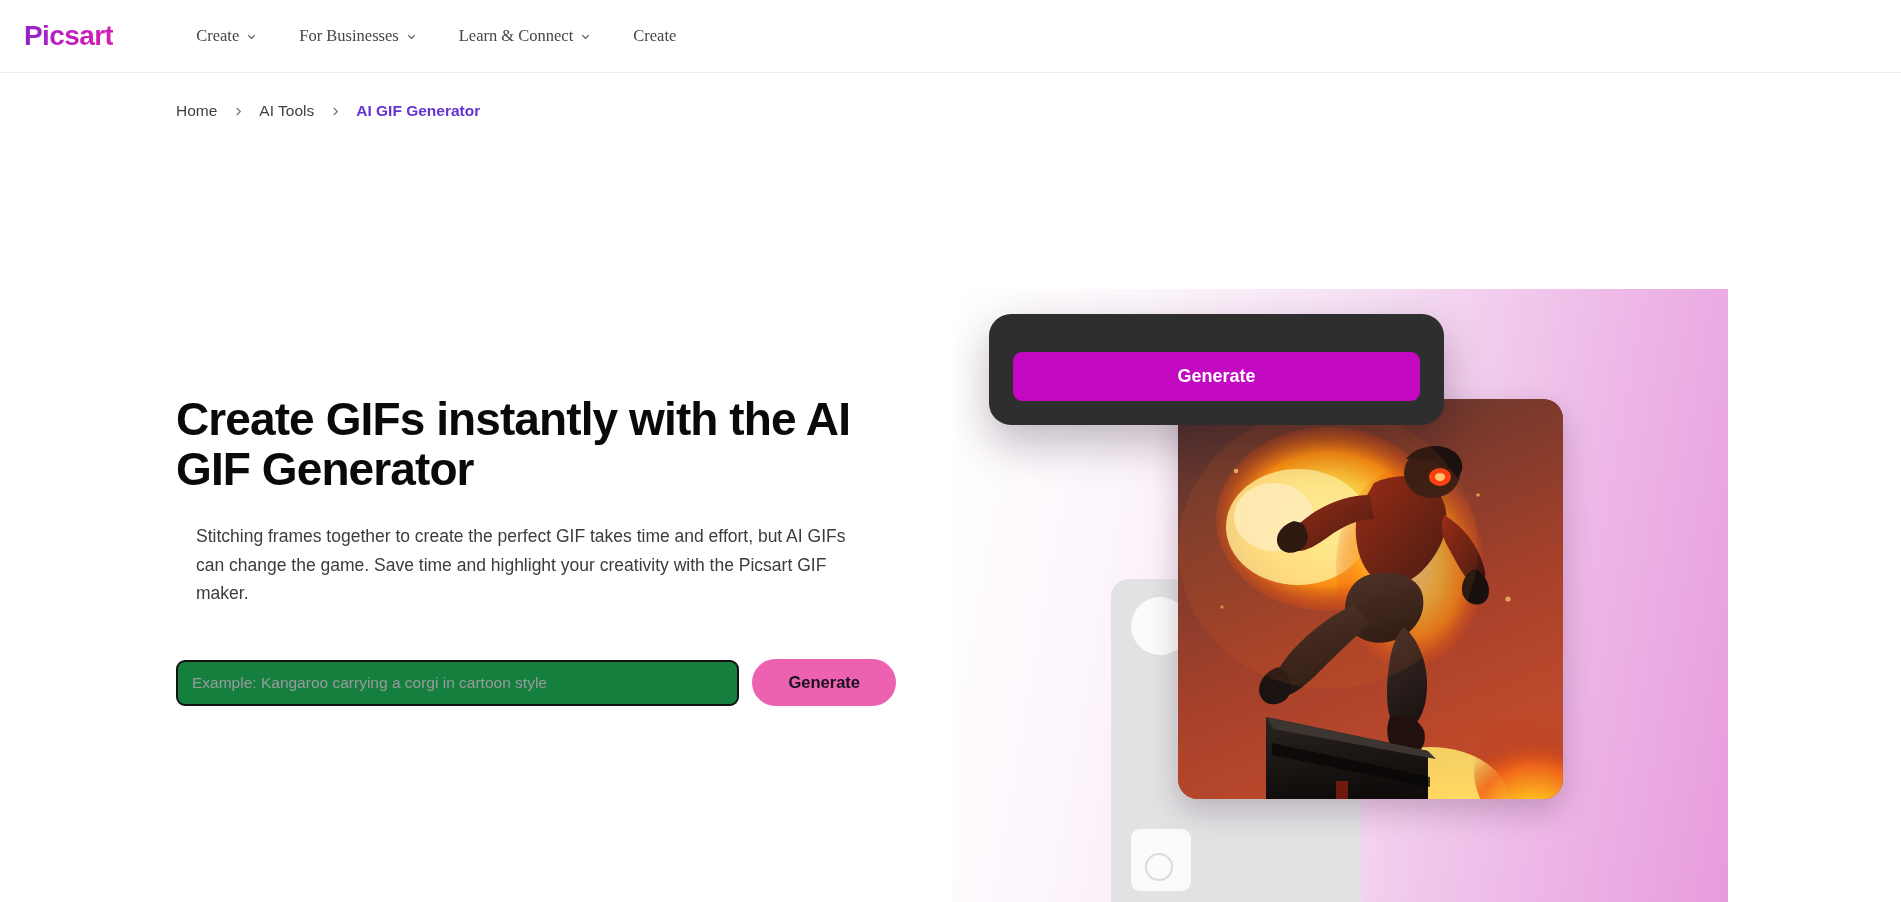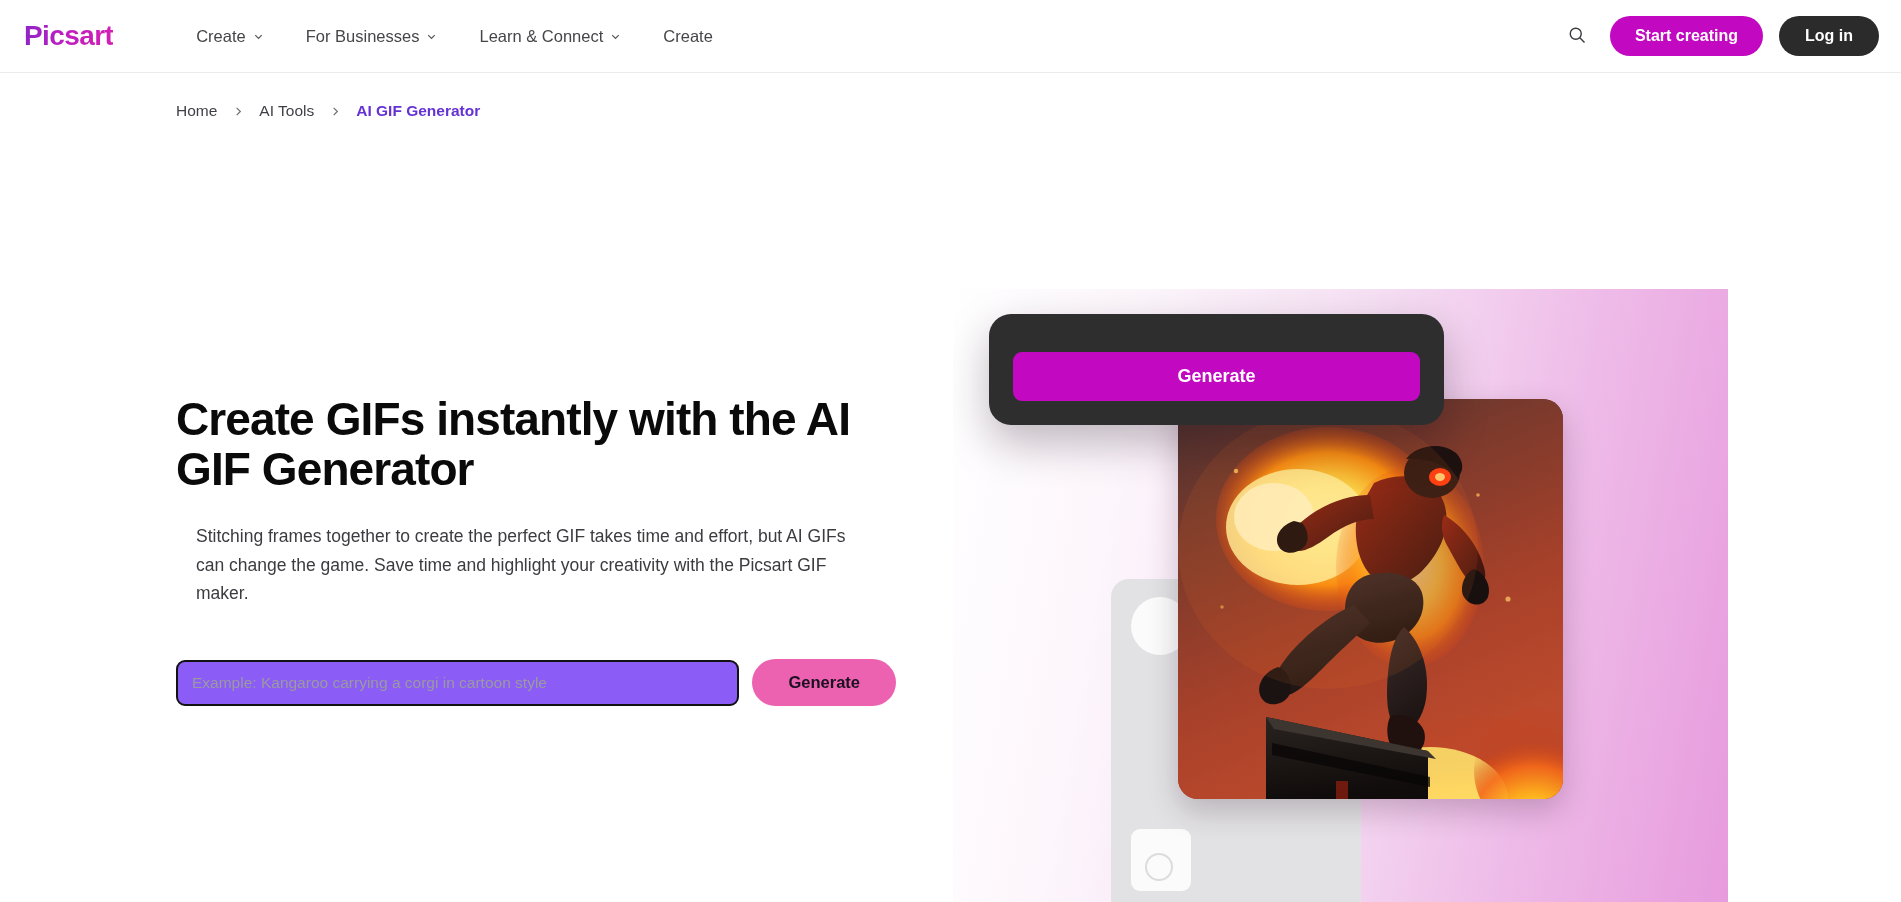--- a/index.html
+++ b/index.html
@@ -32,21 +32,21 @@
     color: #b51fb9;
     line-height: 1;
     margin-right: 62px;
     user-select: none;
   }
   .nav { display: flex; align-items: center; gap: 0px; }
   .nav-item {
     display: flex; align-items: center; gap: 7px;
     font-size: 16.5px; color: #46464a;
     padding: 8px 21px;
-    cursor: pointer; white-space: nowrap;
+    cursor: pointer; white-space: nowrap; font-family: Liberation Serif, serif;
   }
   .chev { display: block; width: 11px; height: 11px; color: #57575b; }
   .chev svg { display:block; width: 11px; height: 11px; }
 
   .header-right {
     margin-left: auto;
     display: flex; align-items: center; gap: 16px;
   }
   .search-btn {
     width: 34px; height: 34px;
@@ -116,21 +116,21 @@
     margin-left: 20px;
   }
   .prompt-row {
     margin-top: 52px;
     display: flex; align-items: center; gap: 13px;
   }
   .prompt-input {
     width: 582px; height: 46px;
     border: 2.2px solid #121212;
     border-radius: 9px;
-    background: #8b5cf6;
+    background: #15803d;
     font-size: 15.5px;
     color: #1a1a1a;
     padding: 0 14px;
     font-family: "Liberation Sans", sans-serif;
     outline: none;
   }
   .prompt-input::placeholder { color: #9a9aa0; }
   .btn-generate-left {
     background: #ec62b0; color: #1a1022;
     padding: 14px 36px; font-size: 16.5px; font-weight: 700;
@@ -264,32 +264,20 @@
         <svg viewBox="0 0 12 12" fill="none" stroke="currentColor" stroke-width="1.4">
             <path d="M2.5 4.5L6 8l3.5-3.5"></path>
           </svg>
       </span>
     </div>
     <div class="nav-item">
       <span>Create</span>
     </div>
   </nav>
 
-  <div class="header-right">
-    <button class="search-btn">
-      <span>
-        <svg viewBox="0 0 24 24" fill="none" stroke="currentColor" stroke-width="1.7">
-          <circle cx="10.5" cy="10.5" r="6.6"></circle>
-            <path d="M15.4 15.4L21 21"></path>
-        </svg>
-      </span>
-    </button>
-    <button class="btn-pill btn-start">Start creating</button>
-    <button class="btn-pill btn-login">Log in</button>
-  </div>
 </div>
 
 <div class="breadcrumb">
   <span class="crumb">Home</span>
   <span class="crumb-sep">
     <svg viewBox="0 0 12 12" fill="none" stroke="currentColor" stroke-width="1.3">
         <path d="M4 2l4 4-4 4"></path>
       </svg>
   </span>
   <span class="crumb">AI Tools</span>

